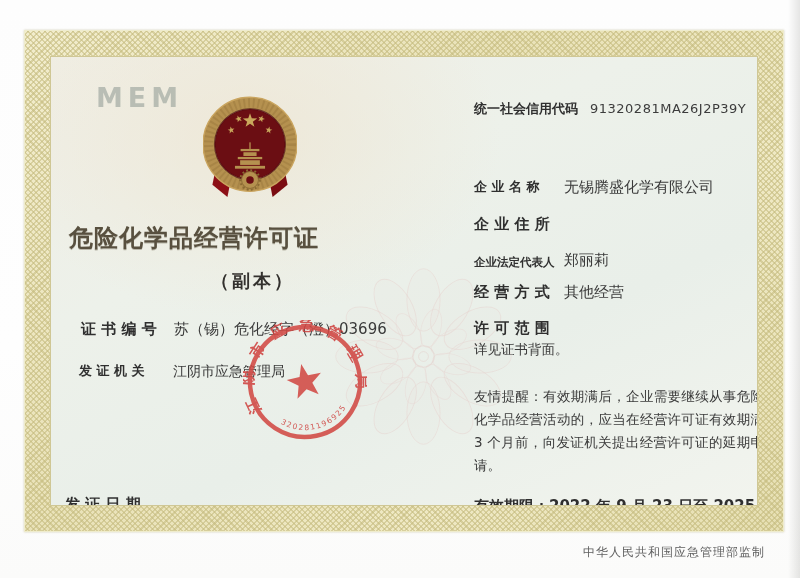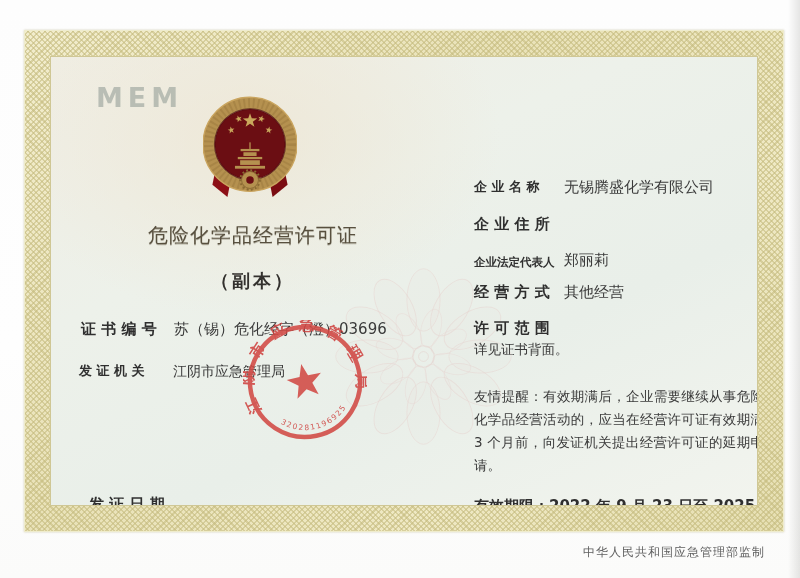--- a/index.html
+++ b/index.html
@@ -36,38 +36,38 @@
     position:absolute; left:45px; top:25px;
     font-size:27px; font-weight:bold; letter-spacing:5px;
     color:rgba(148,158,152,0.6); user-select:none;
   }
   .emblem { position:absolute; left:152px; top:34px; width:94px; height:114px; }
   .rosette { position:absolute; left:275px; top:202px; width:195px; height:195px; opacity:0.5; }
   .seal { position:absolute; left:192px; top:263px; width:124px; height:124px; z-index:5; }
 
   .doc-title {
     position:absolute; left:18px; top:165px; width:368px;
-    text-align:center; font-size:20px; font-weight:normal; letter-spacing:1px;
+    font-size:24px; font-weight:bold; letter-spacing:1px;
     color:#58503f; text-shadow:0 0.5px 0 rgba(90,80,60,0.35);
   }
   .doc-subtitle {
     position:absolute; left:18px; top:212px; width:368px;
     text-align:center; font-size:18px; font-weight:bold; letter-spacing:3px; color:#33312e;
   }
 
   .field { position:absolute; color:#343434; }
   .lbl { font-weight:bold; color:#2f2f2f; }
   .val { color:#3a3a3a; }
 
   
   .row-certno-lbl  { left:30px;  top:263px; font-size:15px; }
   .row-certno-val  { left:123px; top:263px; font-size:15px; }
   .row-issuer-lbl  { left:28px;  top:305px; font-size:13px; }
   .row-issuer-val  { left:122px; top:306px; font-size:14px; }
-  .row-issuedate-lbl { left:38px; top:438px; font-size:15px; }
+  .row-issuedate-lbl { left:14px; top:438px; font-size:15px; }
   .row-issuedate-val { left:123px; top:438px; font-size:15px; }
 
   
   .row-credit { left:423px; top:43px; font-size:13px; }
   .row-credit .code { margin-left:12px; font-weight:normal; letter-spacing:0.5px; color:#3c3c3c; }
   .row-cname-lbl { left:423px; top:121px; font-size:13px; }
   .row-cname-val { left:513px; top:121px; font-size:15px; }
   .row-addr-lbl  { left:423px; top:158px; font-size:15px; }
   .row-addr-val  { left:513px; top:158px; font-size:15px; line-height:21px; }
   .row-rep-lbl   { left:423px; top:198px; font-size:11.5px; }
@@ -192,20 +192,23 @@
           </defs>
           <text font-size="15" font-weight="bold" fill="#cf4340" font-family="DejaVu Sans, sans-serif">
             <textPath href="#sealArc" startOffset="8" textLength="200" lengthAdjust="spacing">江阴市应急管理局</textPath>
           </text>
           <text font-size="7.5" fill="#cf4340" letter-spacing="1.5" font-family="DejaVu Sans, sans-serif">
             <textPath href="#sealNum" startOffset="2">3202811969251</textPath>
           </text>
         </g>
       </svg>
 
+      <div class="field lbl row-credit">
+        <span>统一社会信用代码</span><span class="code">91320281MA26J2P39Y</span>
+      </div>
 
       <div class="field lbl row-cname-lbl">企 业 名 称</div>
       <div class="field val row-cname-val">无锡腾盛化学有限公司</div>
 
       <div class="field lbl row-addr-lbl">企 业 住 所</div>
 
       <div class="field lbl row-rep-lbl">企业法定代表人</div>
       <div class="field val row-rep-val">郑丽莉</div>
 
       <div class="field lbl row-mode-lbl">经 营 方 式</div>

